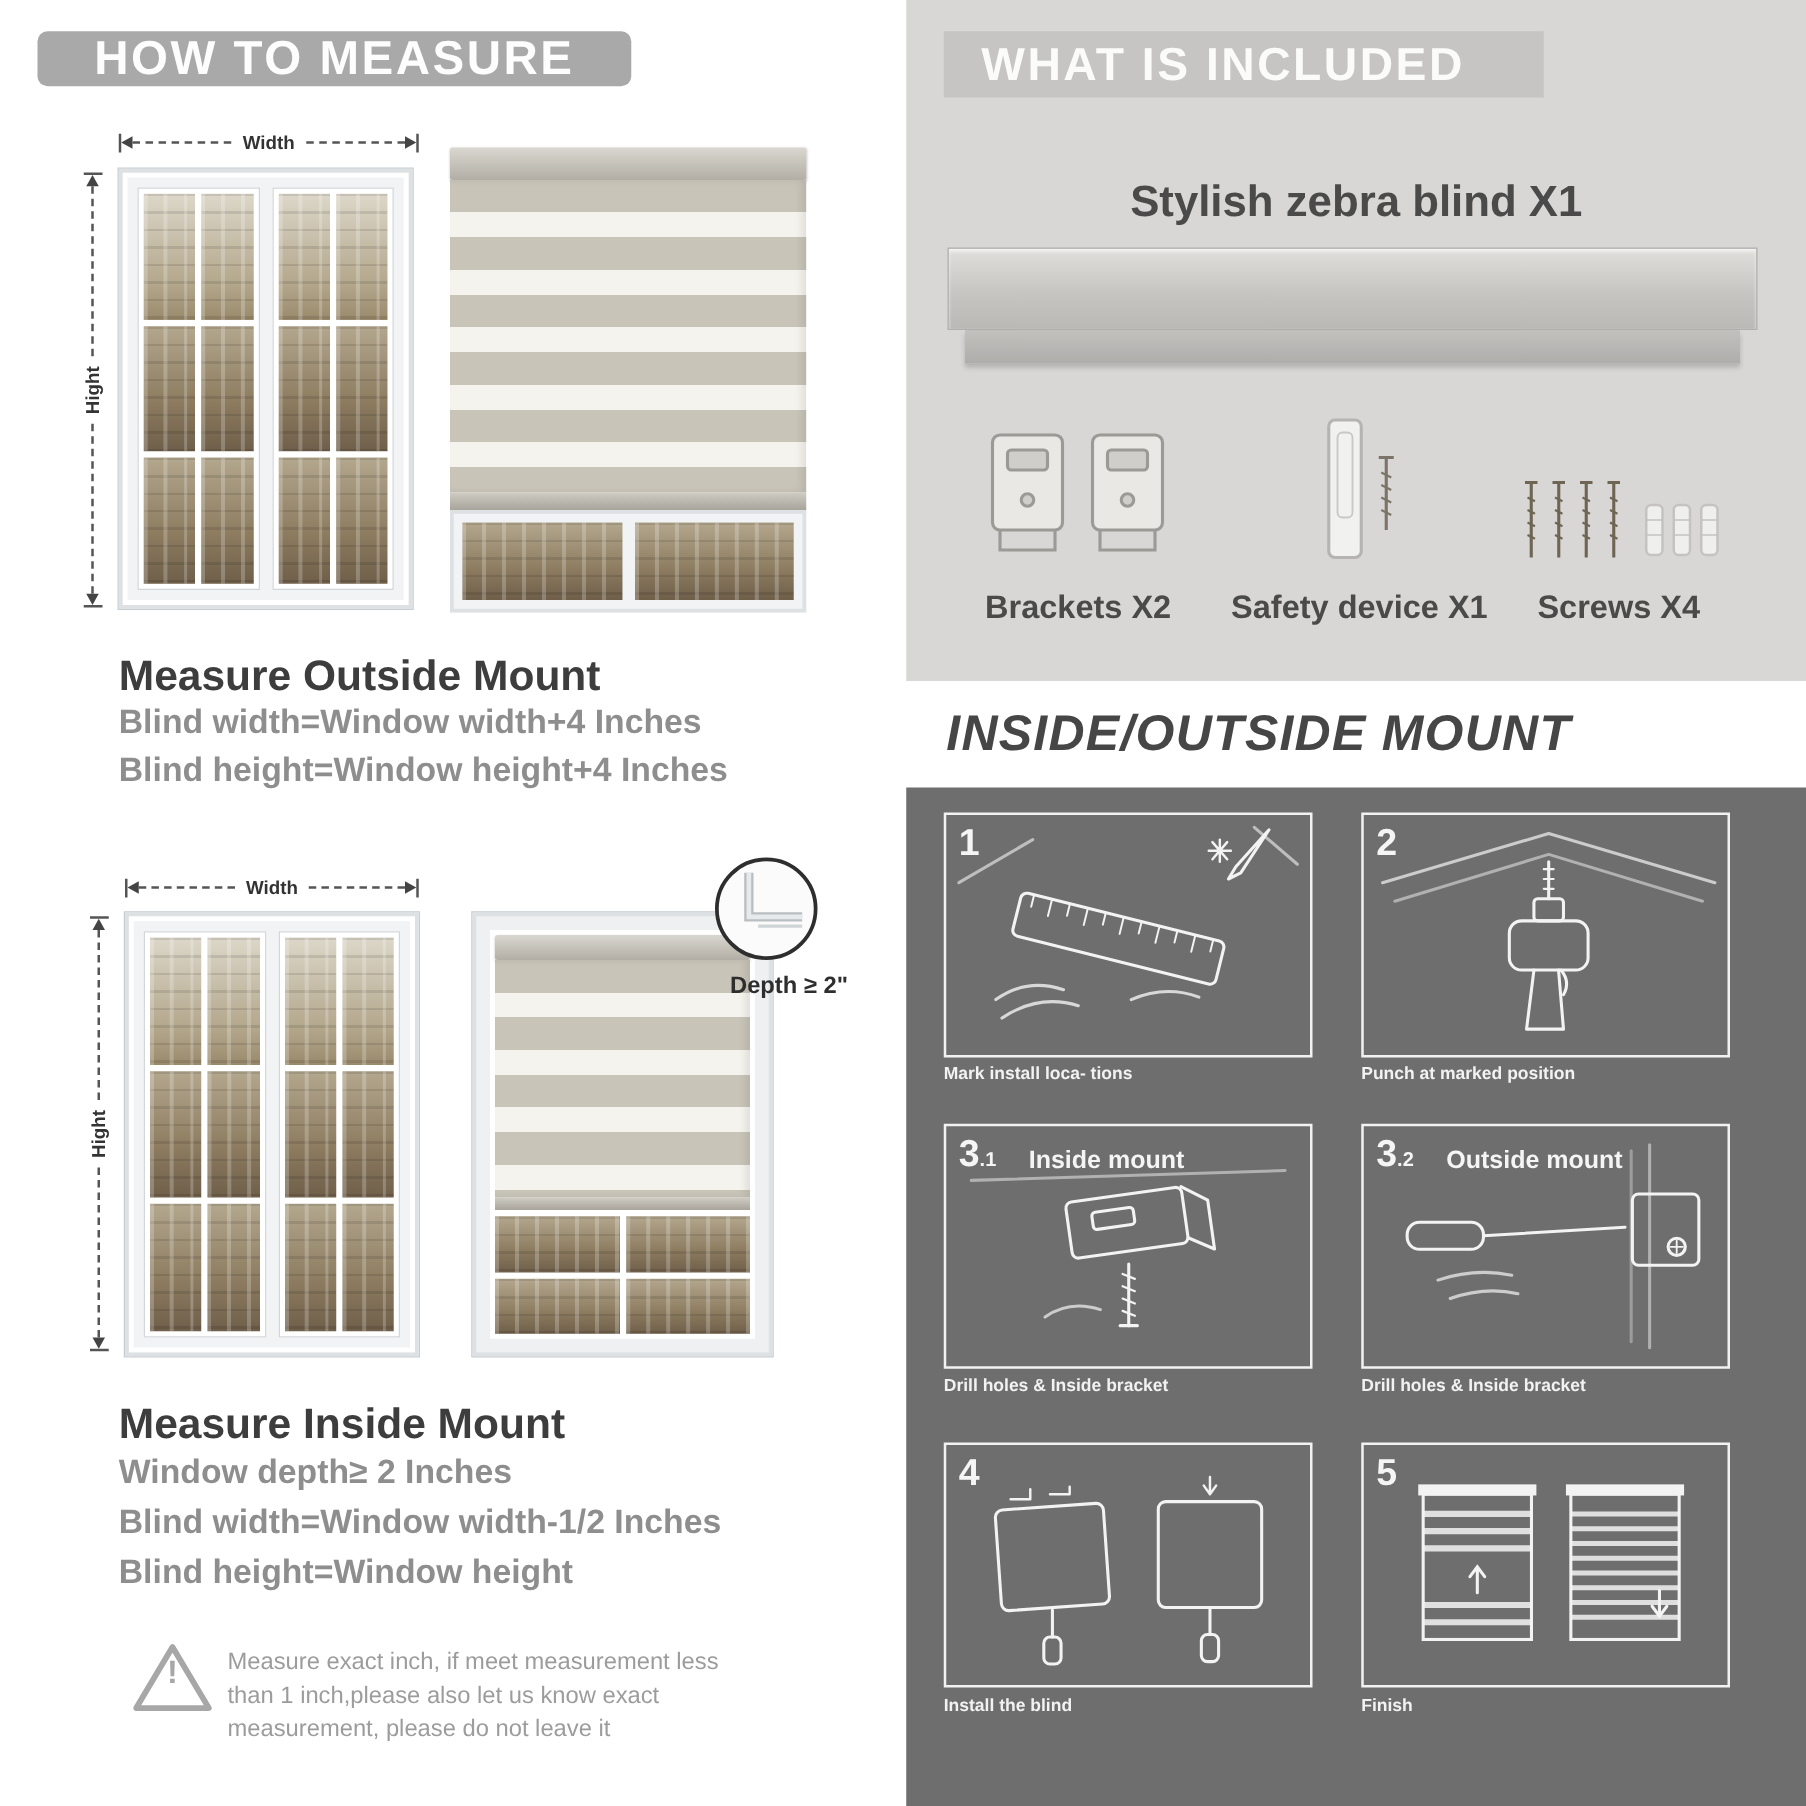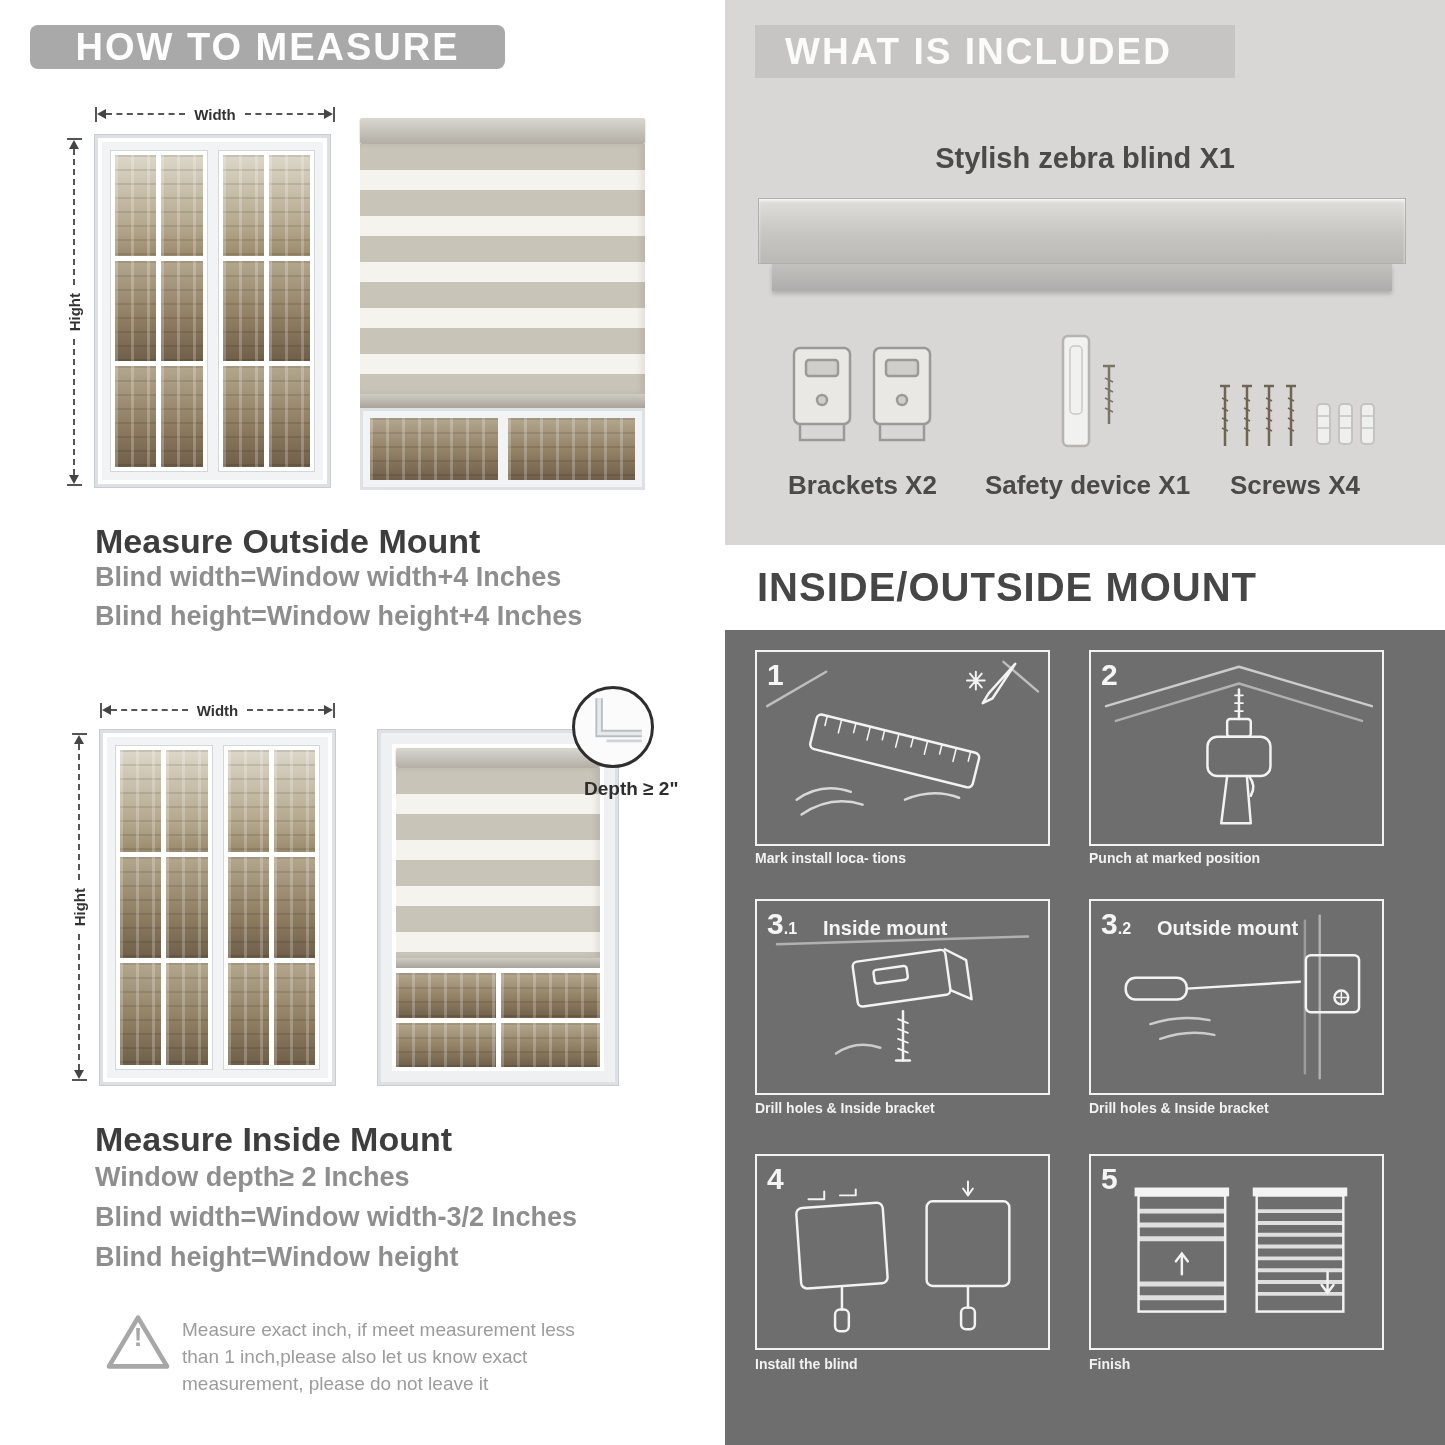--- a/index.html
+++ b/index.html
@@ -54,21 +54,21 @@
   .depth-circle{ width:82px; height:82px; border-radius:50%; border:3px solid #2e2e2e; background:#fbfbfb; overflow:hidden; }
   .depth-label{ font-size:19px; font-weight:bold; color:#2e2e2e; }
 
   
   .warn-mark{ position:absolute; left:0; top:10px; width:100%; text-align:center; font-size:26px; font-weight:bold; color:#a7a7a7; }
 
   
   .included-bg{ background:#d8d7d5; }
   .included-band{ background:#c6c5c3; color:rgba(255,255,255,.92); font-weight:bold; font-size:37px; letter-spacing:2px;
     display:flex; align-items:center; padding-left:30px; }
-  .product-label{ color:#4a4a4a; font-weight:bold; font-size:29px; text-align:center; }
+  .product-label{ color:#4a4a4a; font-weight:bold; font-size:35px; text-align:center; }
   .item-label{ color:#4a4a4a; font-weight:bold; font-size:26px; text-align:center; }
 
   .rail-big{ background:linear-gradient(180deg,#e0dfdb,#c6c5c1 55%,#bab9b5);
     border:1px solid #b0afab; box-shadow:inset 0 2px 3px rgba(255,255,255,.7); }
   .rail-valance{ background:linear-gradient(180deg,#c2c1bd,#aeadab); box-shadow:0 3px 4px rgba(0,0,0,.18); }
 
   .mount-band{ background:#ffffff; color:#464646; font-weight:bold; font-size:40px; letter-spacing:1px;
     display:flex; align-items:center; padding-left:32px; }
   .dark-section{ background:#6e6e6e; }
 
@@ -196,21 +196,21 @@
   <svg viewBox="0 0 82 82">
     <path d="M26 10 V 48 H 72" fill="none" stroke="#b9bec2" stroke-width="8"></path>
     <path d="M26 10 V 48 H 72" fill="none" stroke="#e7eaec" stroke-width="4"></path>
     <path d="M34 56 H 72" fill="none" stroke="#cfd4d7" stroke-width="3"></path>
   </svg>
 </div>
 <div class="abs depth-label" style="left:584px; top:778px;">Depth ≥ 2"</div>
 
 <div class="abs sec-title" style="left:95px; top:1110px;">Measure Inside Mount</div>
 <div class="abs sub-line" style="left:95px; top:1162px;">Window depth≥ 2 Inches</div>
-<div class="abs sub-line" style="left:95px; top:1202px;">Blind width=Window width-3/2 Inches</div>
+<div class="abs sub-line" style="left:95px; top:1202px;">Blind width=Window width-1/2 Inches</div>
 <div class="abs sub-line" style="left:95px; top:1242px;">Blind height=Window height</div>
 
 <div class="abs" style="left:105px; top:1312px; width:66px; height:60px;">
   <svg viewBox="0 0 100 90" style="width:100%; height:100%;">
     <path d="M50 8 L94 82 L6 82 Z" fill="none" stroke="#a7a7a7" stroke-width="7" stroke-linejoin="round"></path>
   </svg>
   <div class="warn-mark">!</div>
 </div>
 <div class="abs small-note" style="left:182px; top:1316px;">
   <div>Measure exact inch, if meet measurement less</div>
@@ -286,21 +286,21 @@
       <rect x="146" y="26" width="13" height="40" rx="4"></rect>
       <path d="M102 38 h13 M102 50 h13 M124 38 h13 M124 50 h13 M146 38 h13 M146 50 h13" fill="none" stroke-width="1.3"></path>
     </g>
   </svg>
 </div>
 
 <div class="abs item-label" style="left:775px; top:470px; width:175px;">Brackets X2</div>
 <div class="abs item-label" style="left:975px; top:470px; width:225px;">Safety device X1</div>
 <div class="abs item-label" style="left:1215px; top:470px; width:160px;">Screws X4</div>
 
-<div class="abs mount-band" style="left:725px; top:545px; width:720px; height:85px;">
+<div class="abs mount-band" style="left:725px; top:545px; width:720px; height:85px;font-style:italic;">
   <span>INSIDE/OUTSIDE MOUNT</span>
 </div>
 
 <div class="abs dark-section" style="left:725px; top:630px; width:720px; height:815px;"></div>
 
 <div class="panel" style="left:755px; top:650px; width:295px; height:196px;">
   <svg viewBox="0 0 295 195">
     <g stroke="#f3f3f3" stroke-width="2.5" fill="none" stroke-linecap="round" stroke-linejoin="round">
       <path d="M250 10 L285 40" opacity=".6"></path>
       <path d="M10 55 L70 20" opacity=".6"></path>

